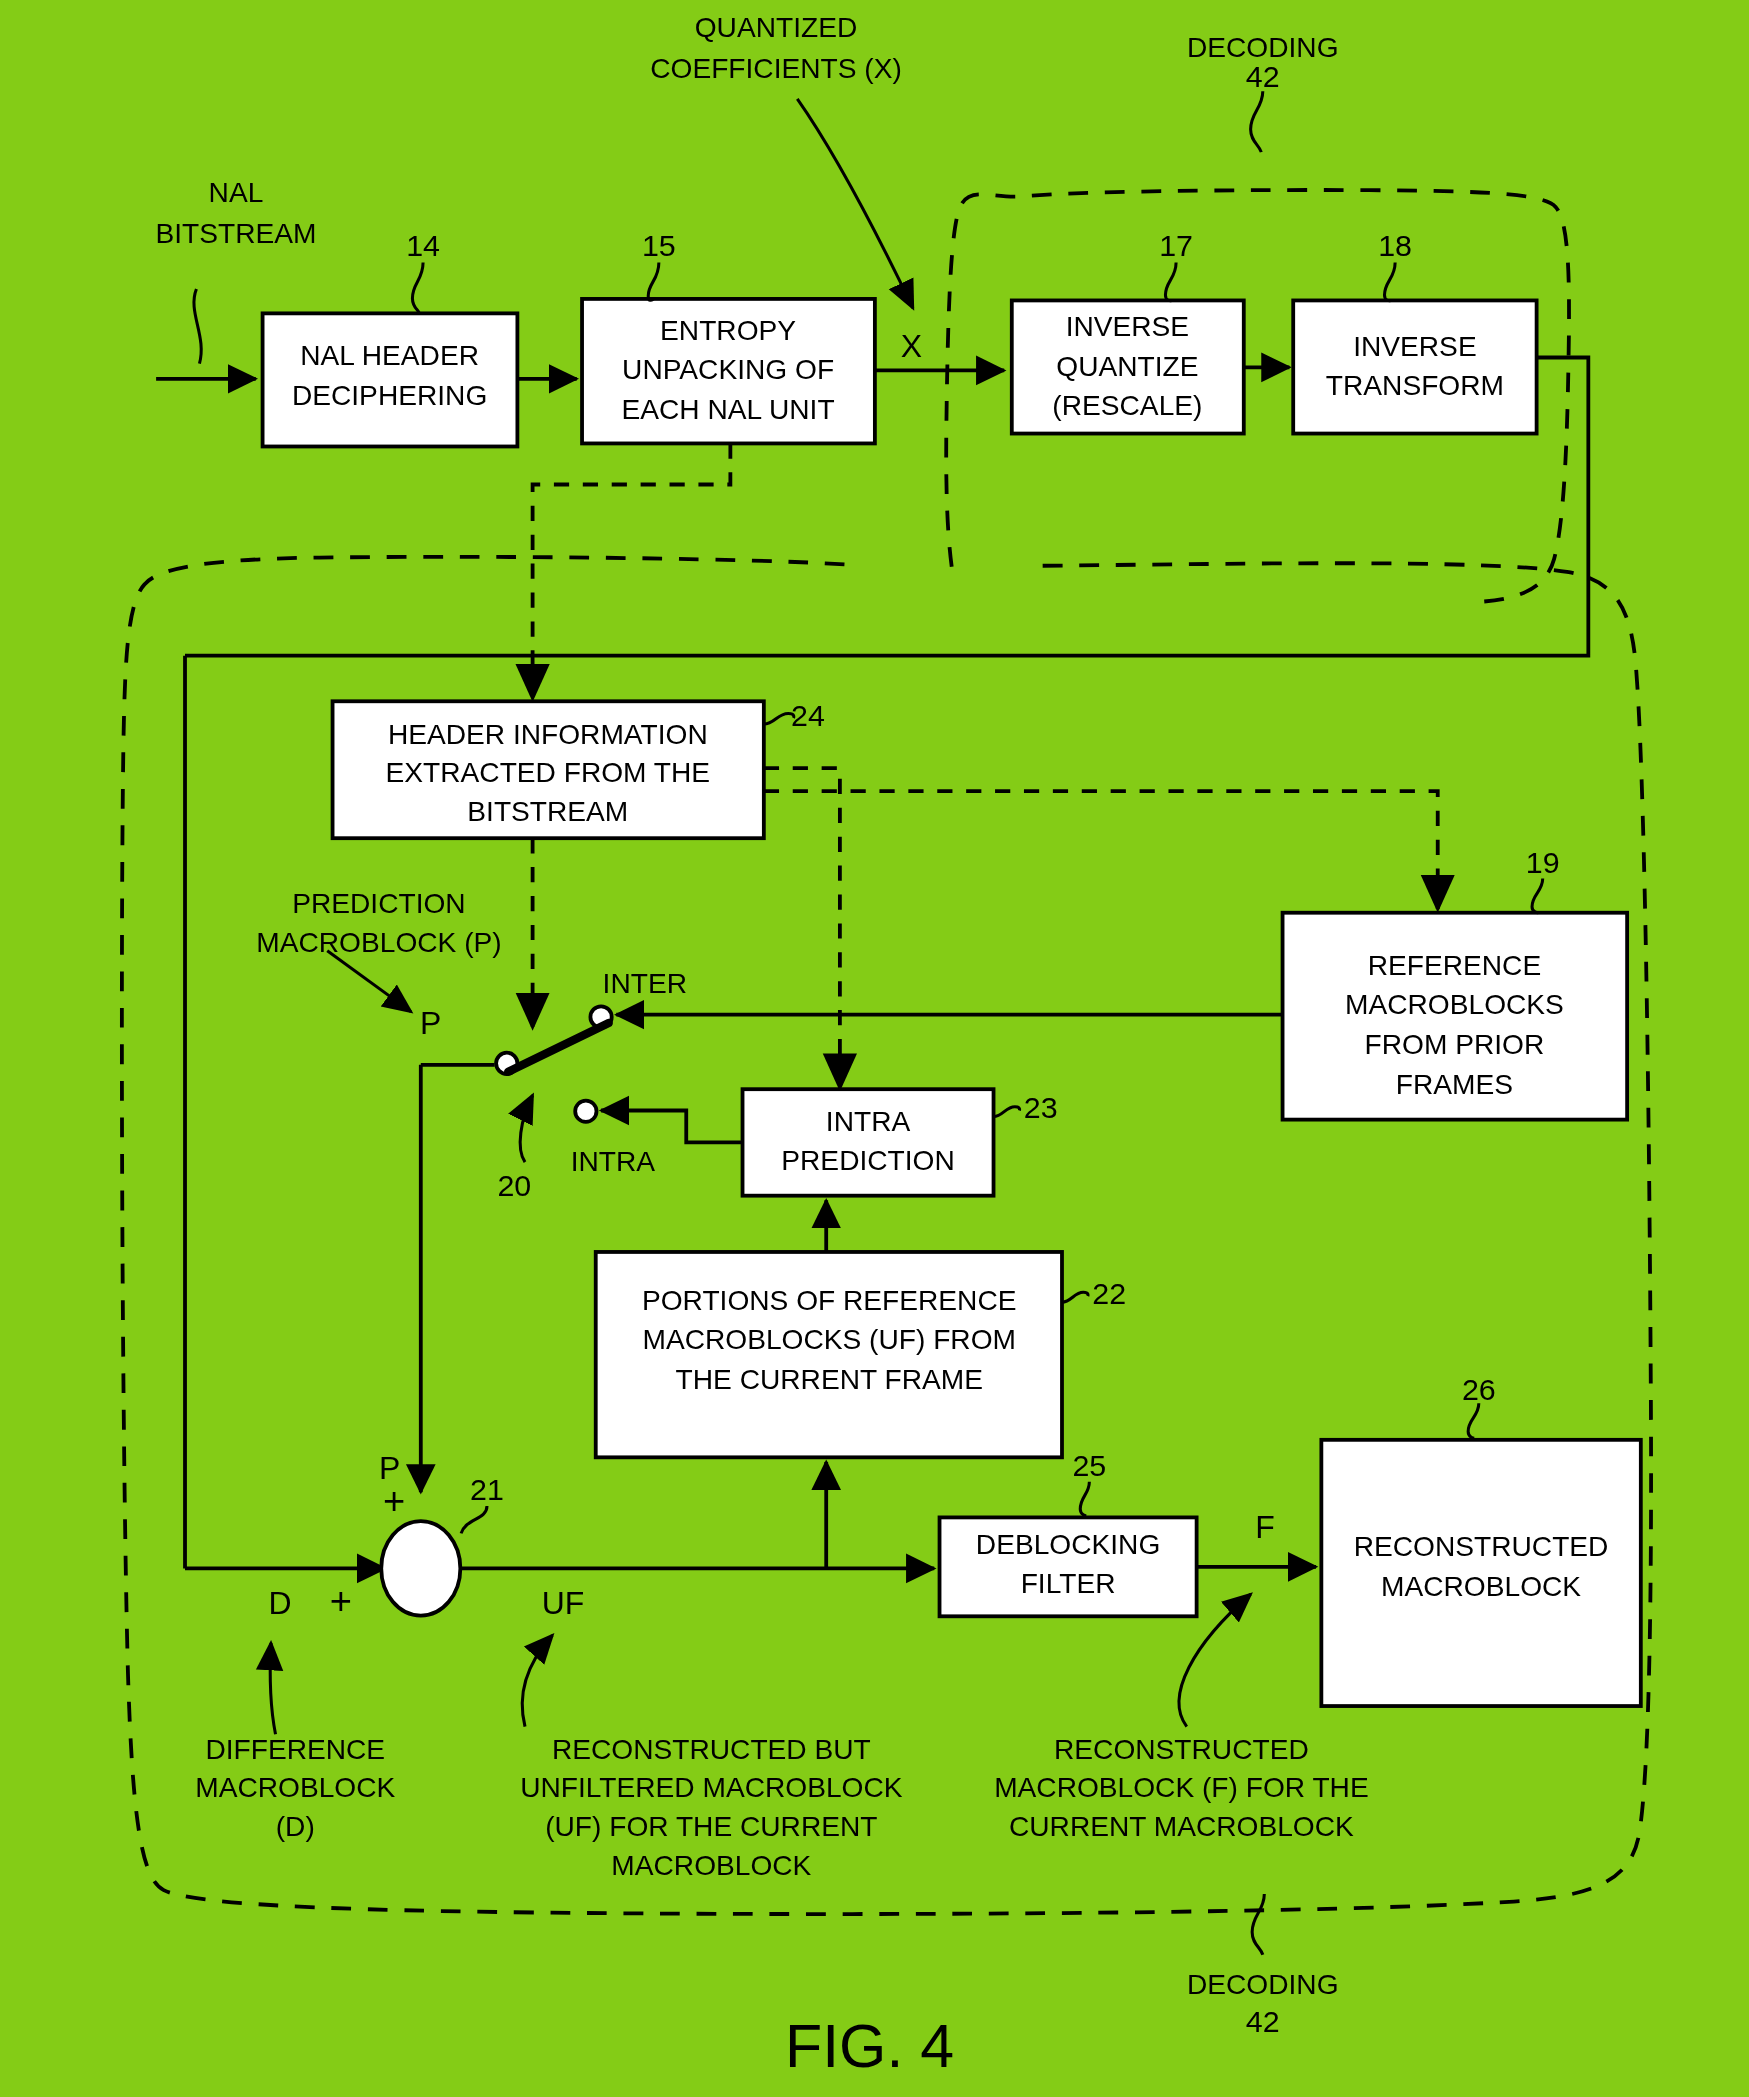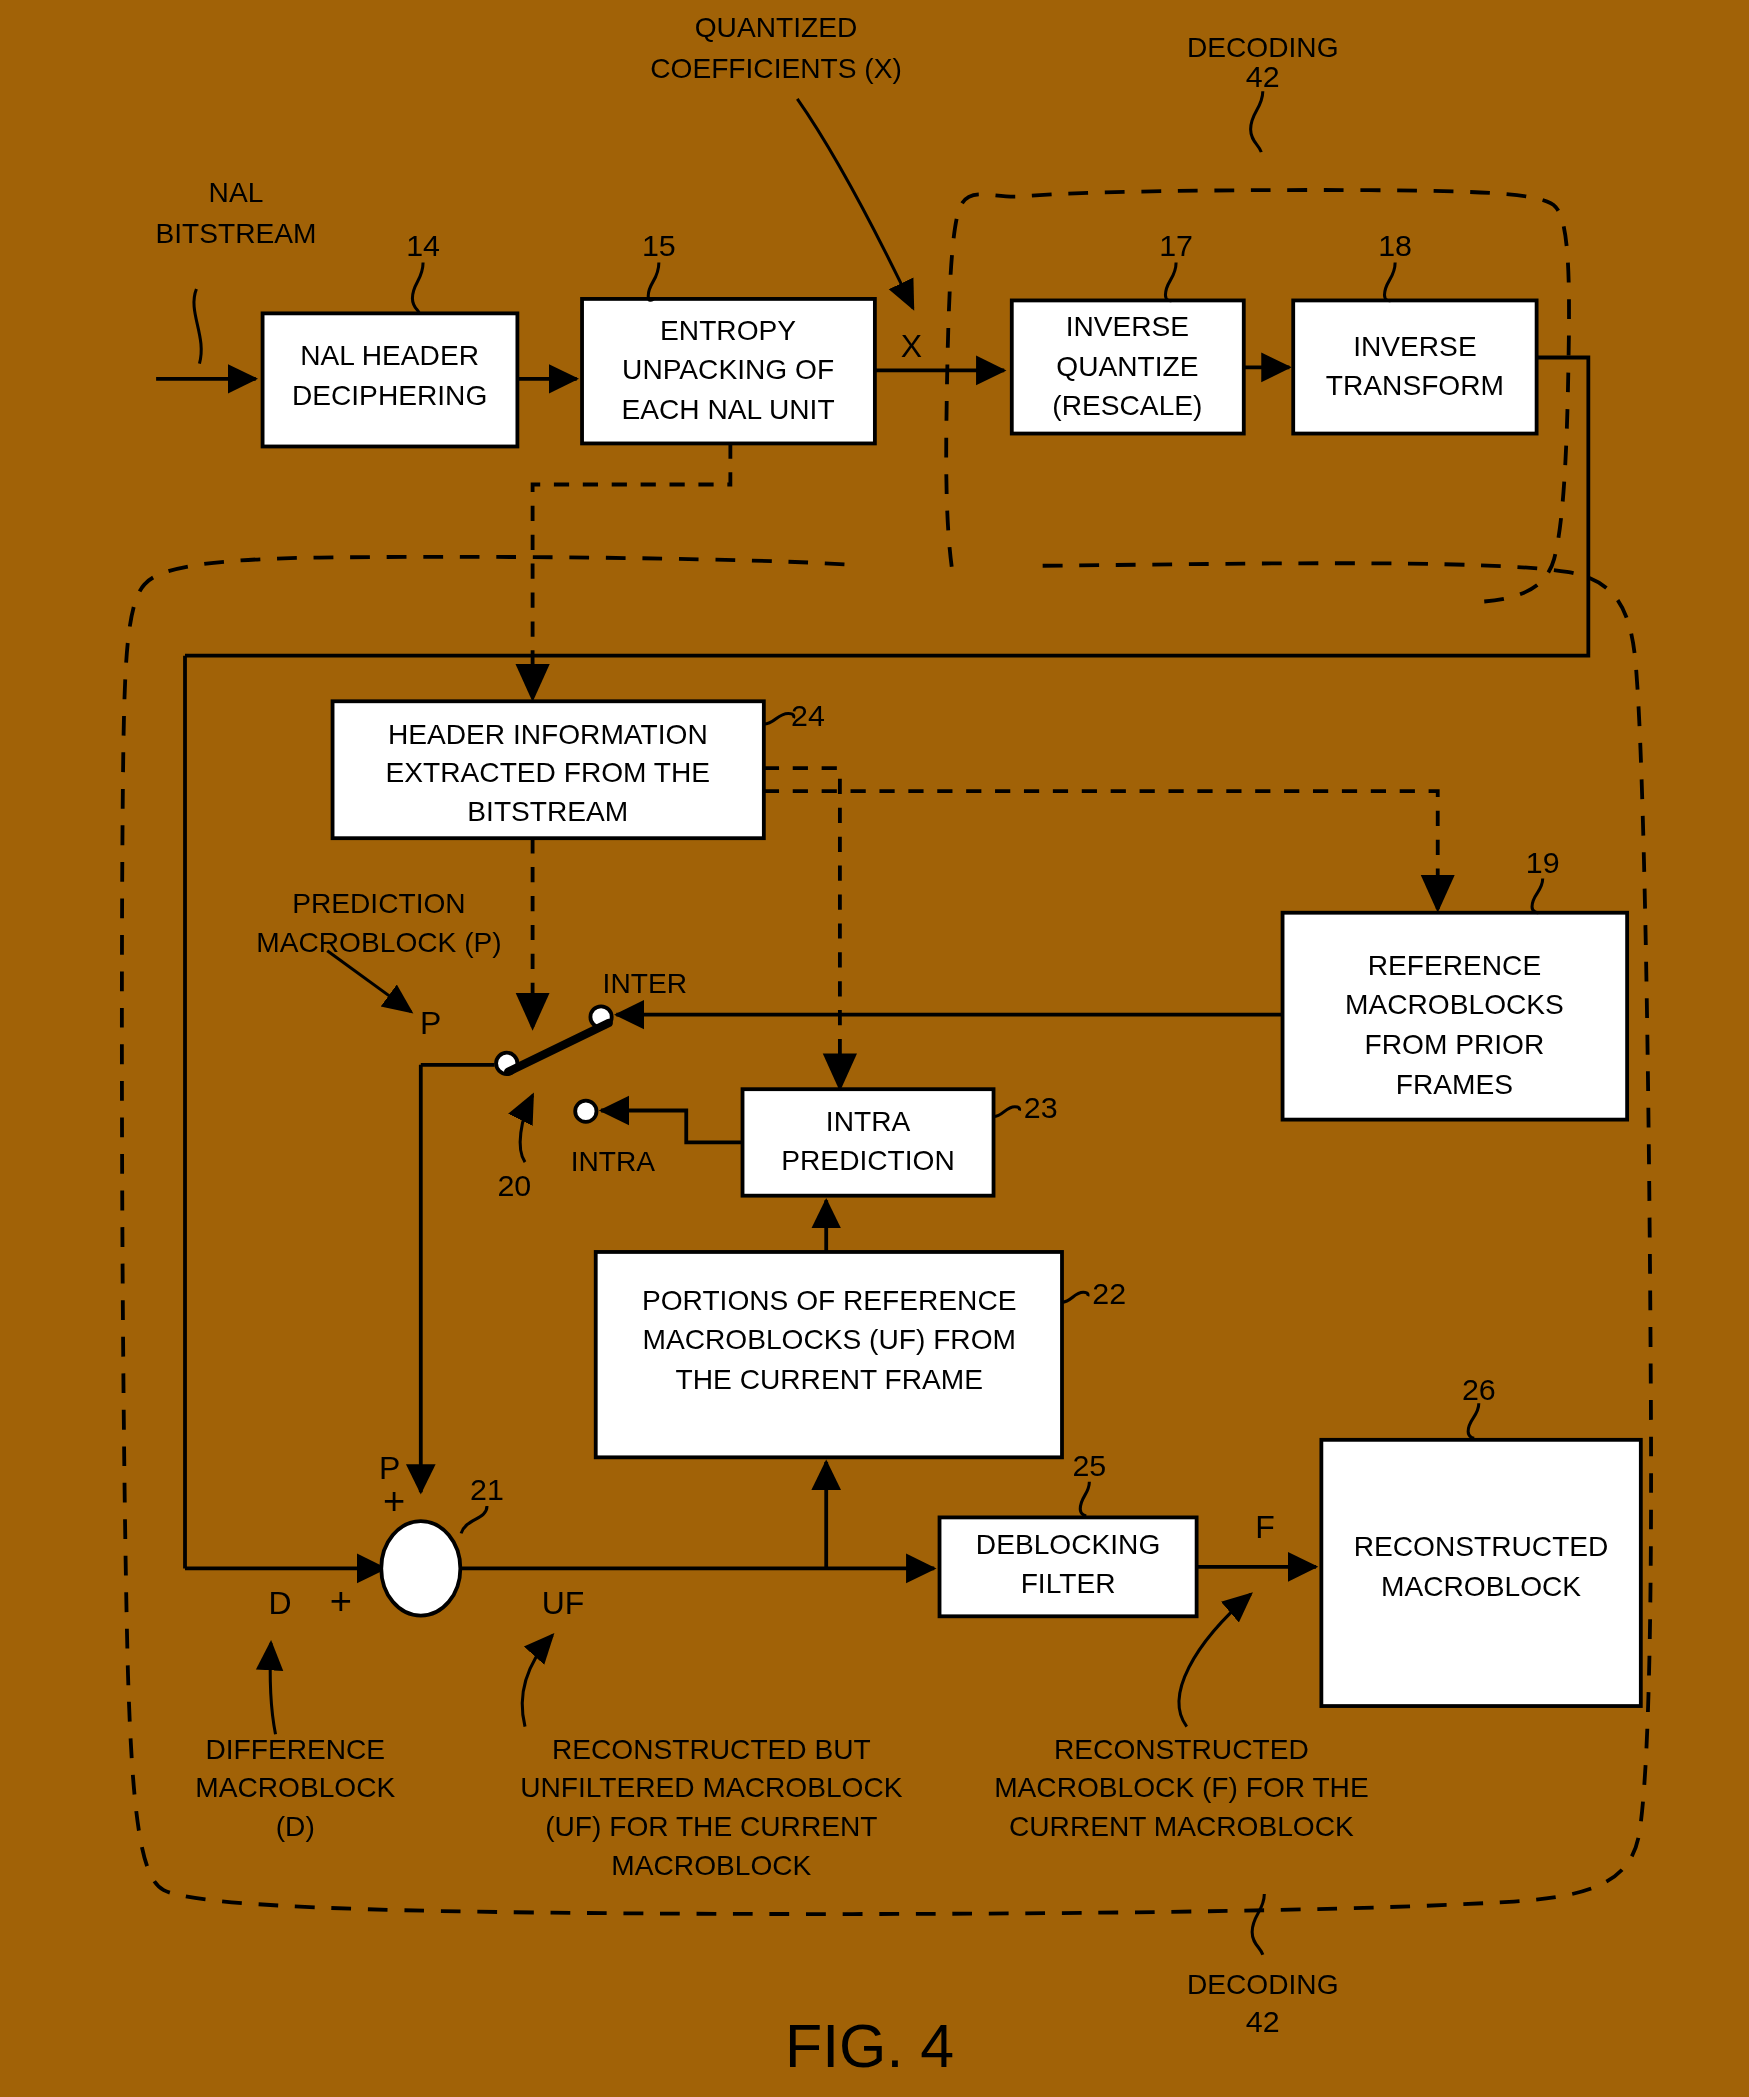--- a/index.html
+++ b/index.html
@@ -9,21 +9,21 @@
     background: #ffffff;
   }
   body {
     font-family: "Liberation Sans", sans-serif;
     color: #000000;
   }
   #figure-root {
     position: relative;
     width: 1749px;
     height: 2097px;
-    background: #a16207;
+    background: #84cc16;
     overflow: hidden;
   }
   svg#diagram {
     position: absolute;
     top: 0;
     left: 0;
     width: 1749px;
     height: 2097px;
   }
   .box {

